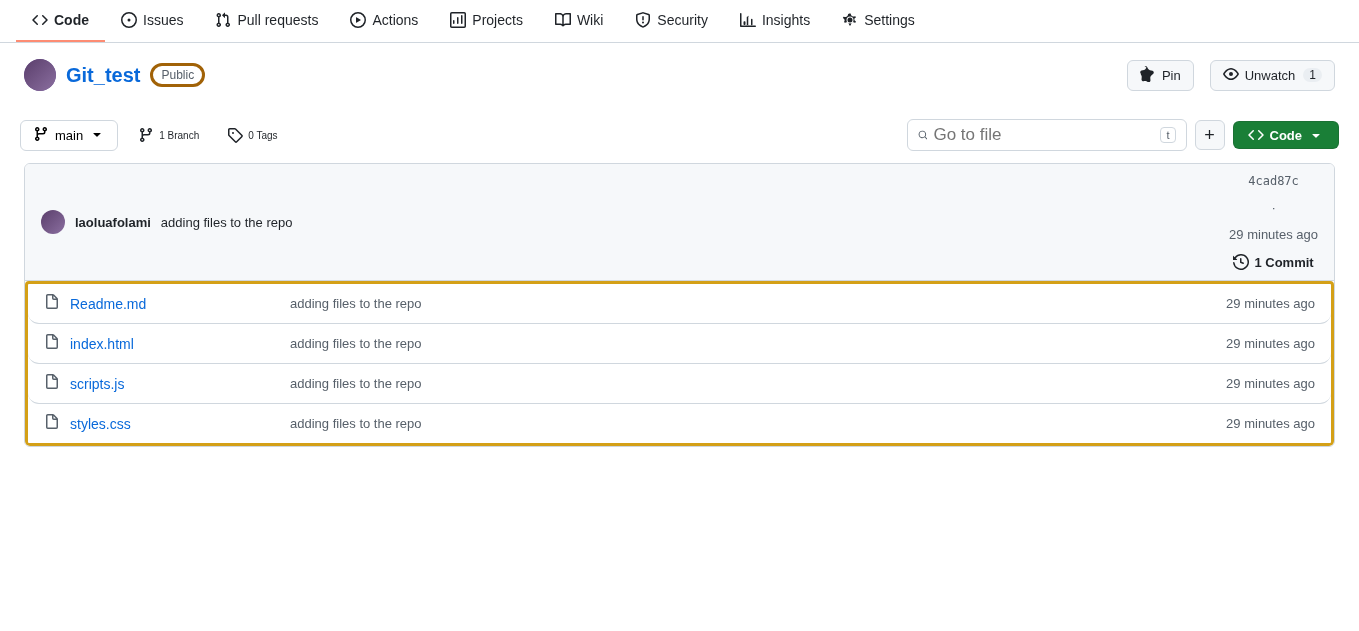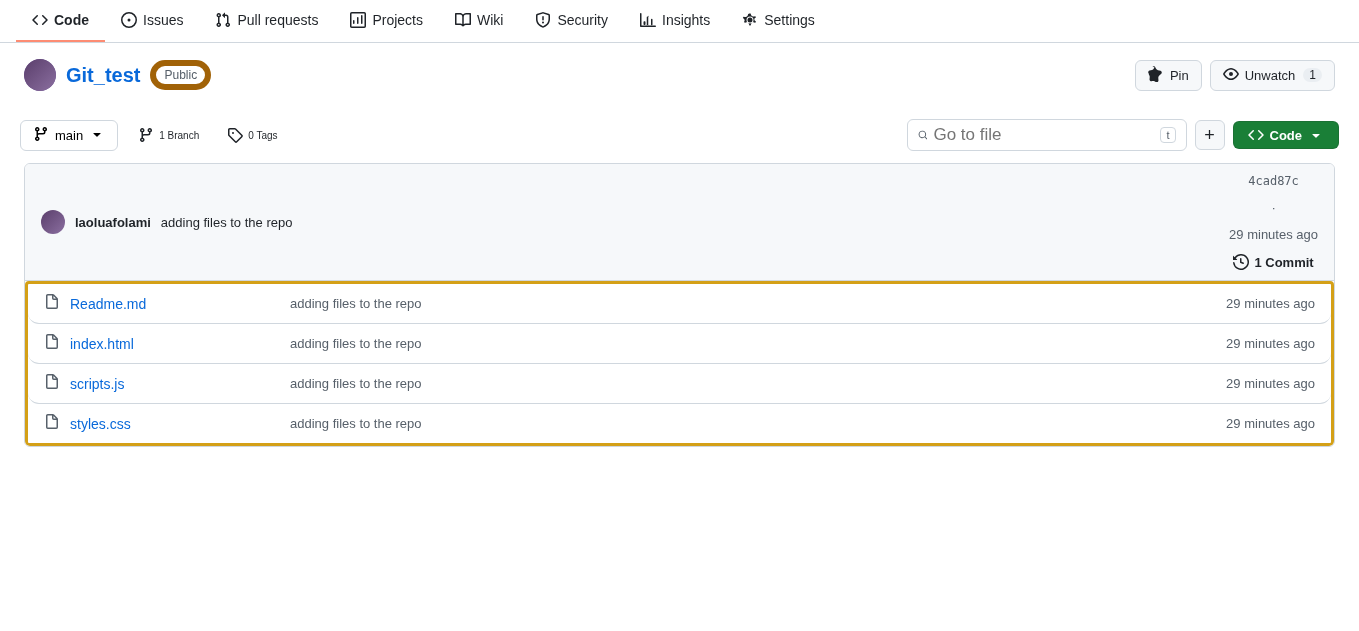--- a/index.html
+++ b/index.html
@@ -74,28 +74,28 @@
     }
     .repo-name {
       font-size: 20px;
       font-weight: 600;
       color: #0969da;
       cursor: pointer;
     }
     .public-badge {
       font-size: 12px;
       color: #57606a;
-      border: 6px solid #a16207;
+      border: 3px solid #a16207;
       border-radius: 20px;
       padding: 2px 8px;
       font-weight: 500;
     }
     .repo-actions {
       display: flex;
-      gap: 8px;
+      gap: 16px;
       align-items: center;
     }
     .action-btn {
       display: flex;
       align-items: center;
       gap: 6px;
       padding: 5px 12px;
       border: 1px solid #d0d7de;
       border-radius: 6px;
       background: #f6f8fa;
@@ -325,20 +325,28 @@
     </span>
     <span>Issues</span>
   </a>
   <a class="nav-item">
     <span class="nav-icon">
       <svg width="16" height="16" viewBox="0 0 16 16" fill="currentColor">
         <path fill-rule="evenodd" d="M7.177 3.073L9.573.677A.25.25 0 0110 .854v4.792a.25.25 0 01-.427.177L7.177 3.427a.25.25 0 010-.354zM3.75 2.5a.75.75 0 100 1.5.75.75 0 000-1.5zm-2.25.75a2.25 2.25 0 113 2.122v5.256a2.251 2.251 0 11-1.5 0V5.372A2.25 2.25 0 011.5 3.25zM11 2.5h-1V4h1a1 1 0 011 1v5.628a2.251 2.251 0 101.5 0V5A2.5 2.5 0 0011 2.5zm1 10.25a.75.75 0 111.5 0 .75.75 0 01-1.5 0zM3.75 12a.75.75 0 100 1.5.75.75 0 000-1.5z"></path>
       </svg>
     </span>
     <span>Pull requests</span>
+  </a>
+  <a class="nav-item">
+    <span class="nav-icon">
+      <svg width="16" height="16" viewBox="0 0 16 16" fill="currentColor">
+        <path fill-rule="evenodd" d="M1.5 8a6.5 6.5 0 1113 0 6.5 6.5 0 01-13 0zM8 0a8 8 0 100 16A8 8 0 008 0zM6.379 5.227A.25.25 0 006 5.442v5.117a.25.25 0 00.379.214l4.264-2.559a.25.25 0 000-.428L6.379 5.227z"></path>
+      </svg>
+    </span>
+    <span>Actions</span>
   </a>
   <a class="nav-item">
     <span class="nav-icon">
       <svg width="16" height="16" viewBox="0 0 16 16" fill="currentColor">
         <path fill-rule="evenodd" d="M1.75 0A1.75 1.75 0 000 1.75v12.5C0 15.216.784 16 1.75 16h12.5A1.75 1.75 0 0016 14.25V1.75A1.75 1.75 0 0014.25 0H1.75zM1.5 1.75a.25.25 0 01.25-.25h12.5a.25.25 0 01.25.25v12.5a.25.25 0 01-.25.25H1.75a.25.25 0 01-.25-.25V1.75zM11.75 3a.75.75 0 00-.75.75v7.5a.75.75 0 001.5 0v-7.5a.75.75 0 00-.75-.75zm-4 2a.75.75 0 00-.75.75v5.5a.75.75 0 001.5 0v-5.5A.75.75 0 007.75 5zm-4 3a.75.75 0 00-.75.75v2.5a.75.75 0 001.5 0v-2.5A.75.75 0 003.75 8z"></path>
       </svg>
     </span>
     <span>Projects</span>
   </a>
   <a class="nav-item">

